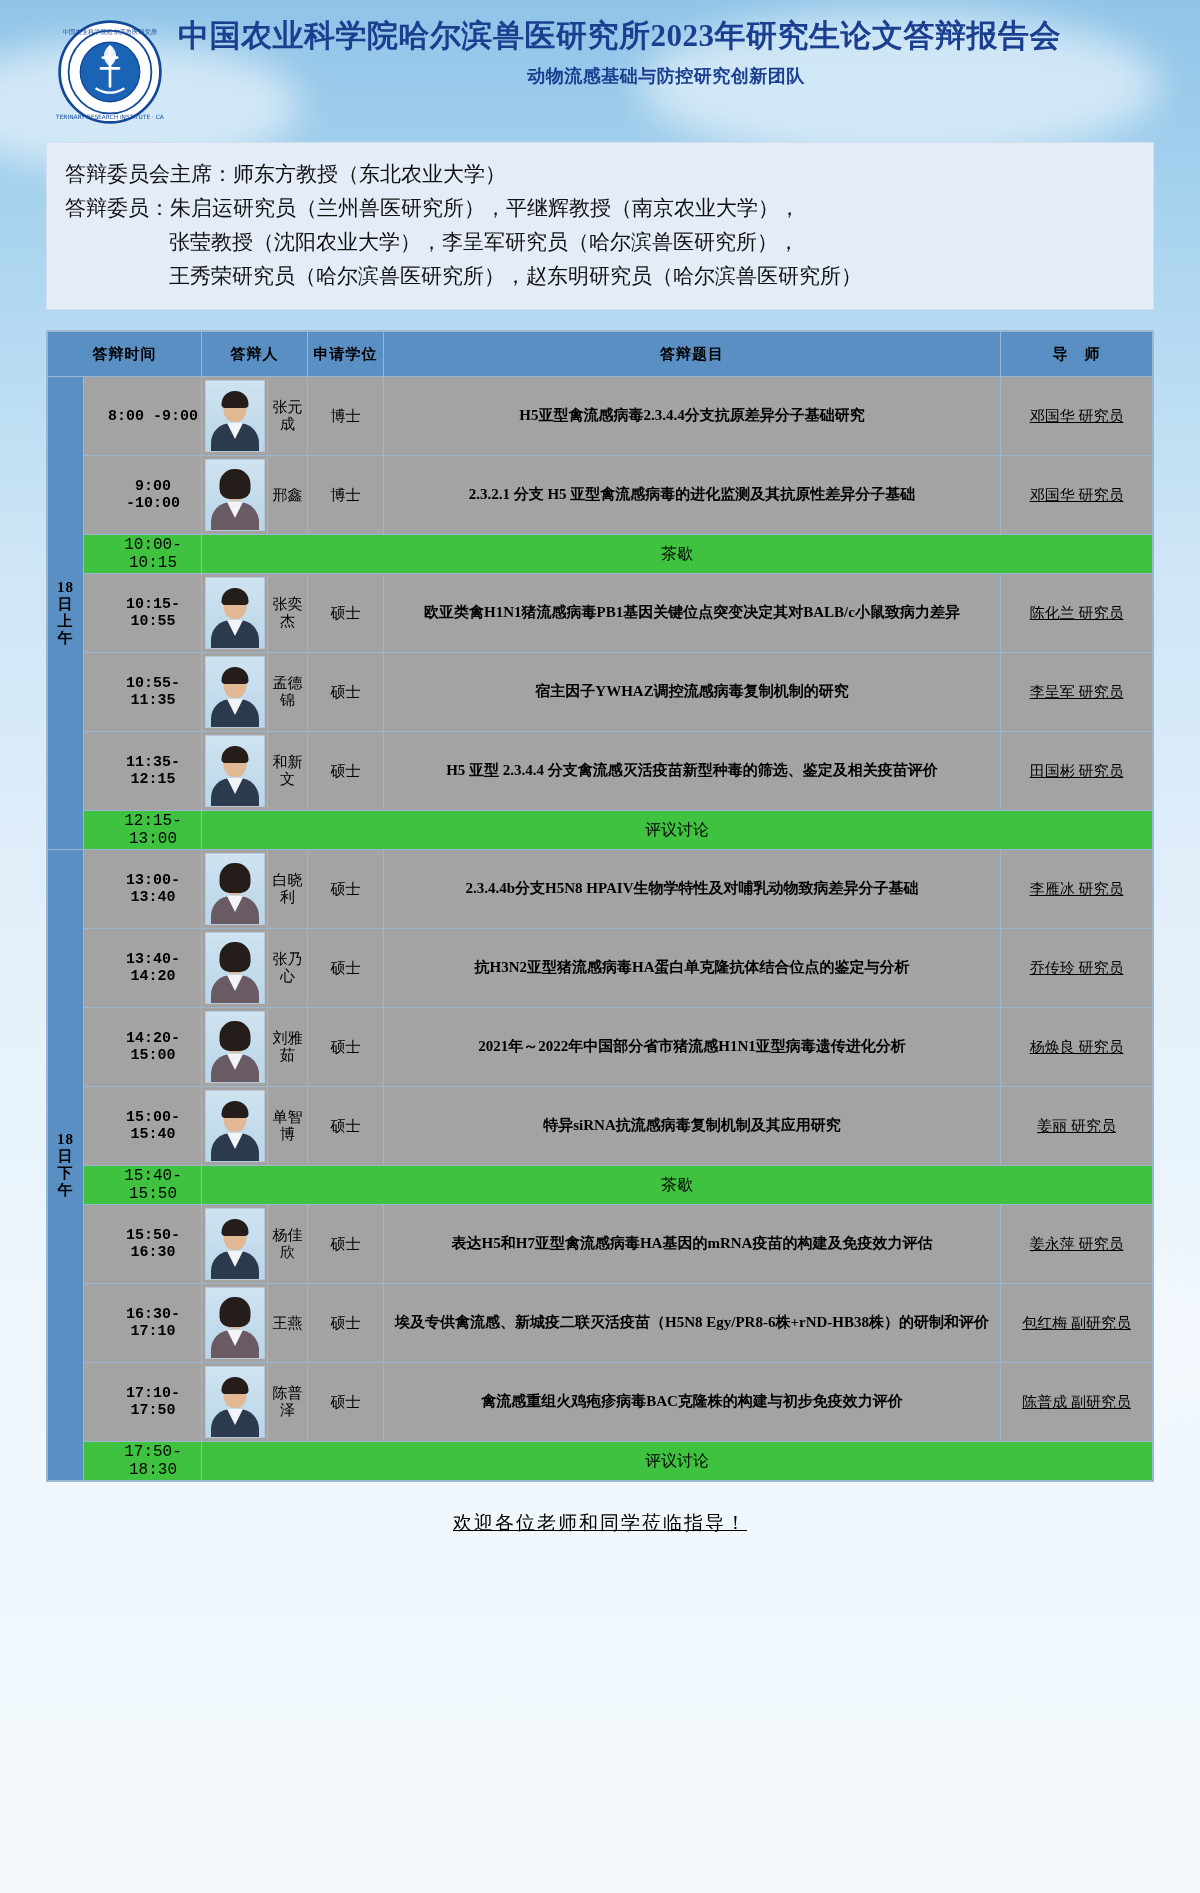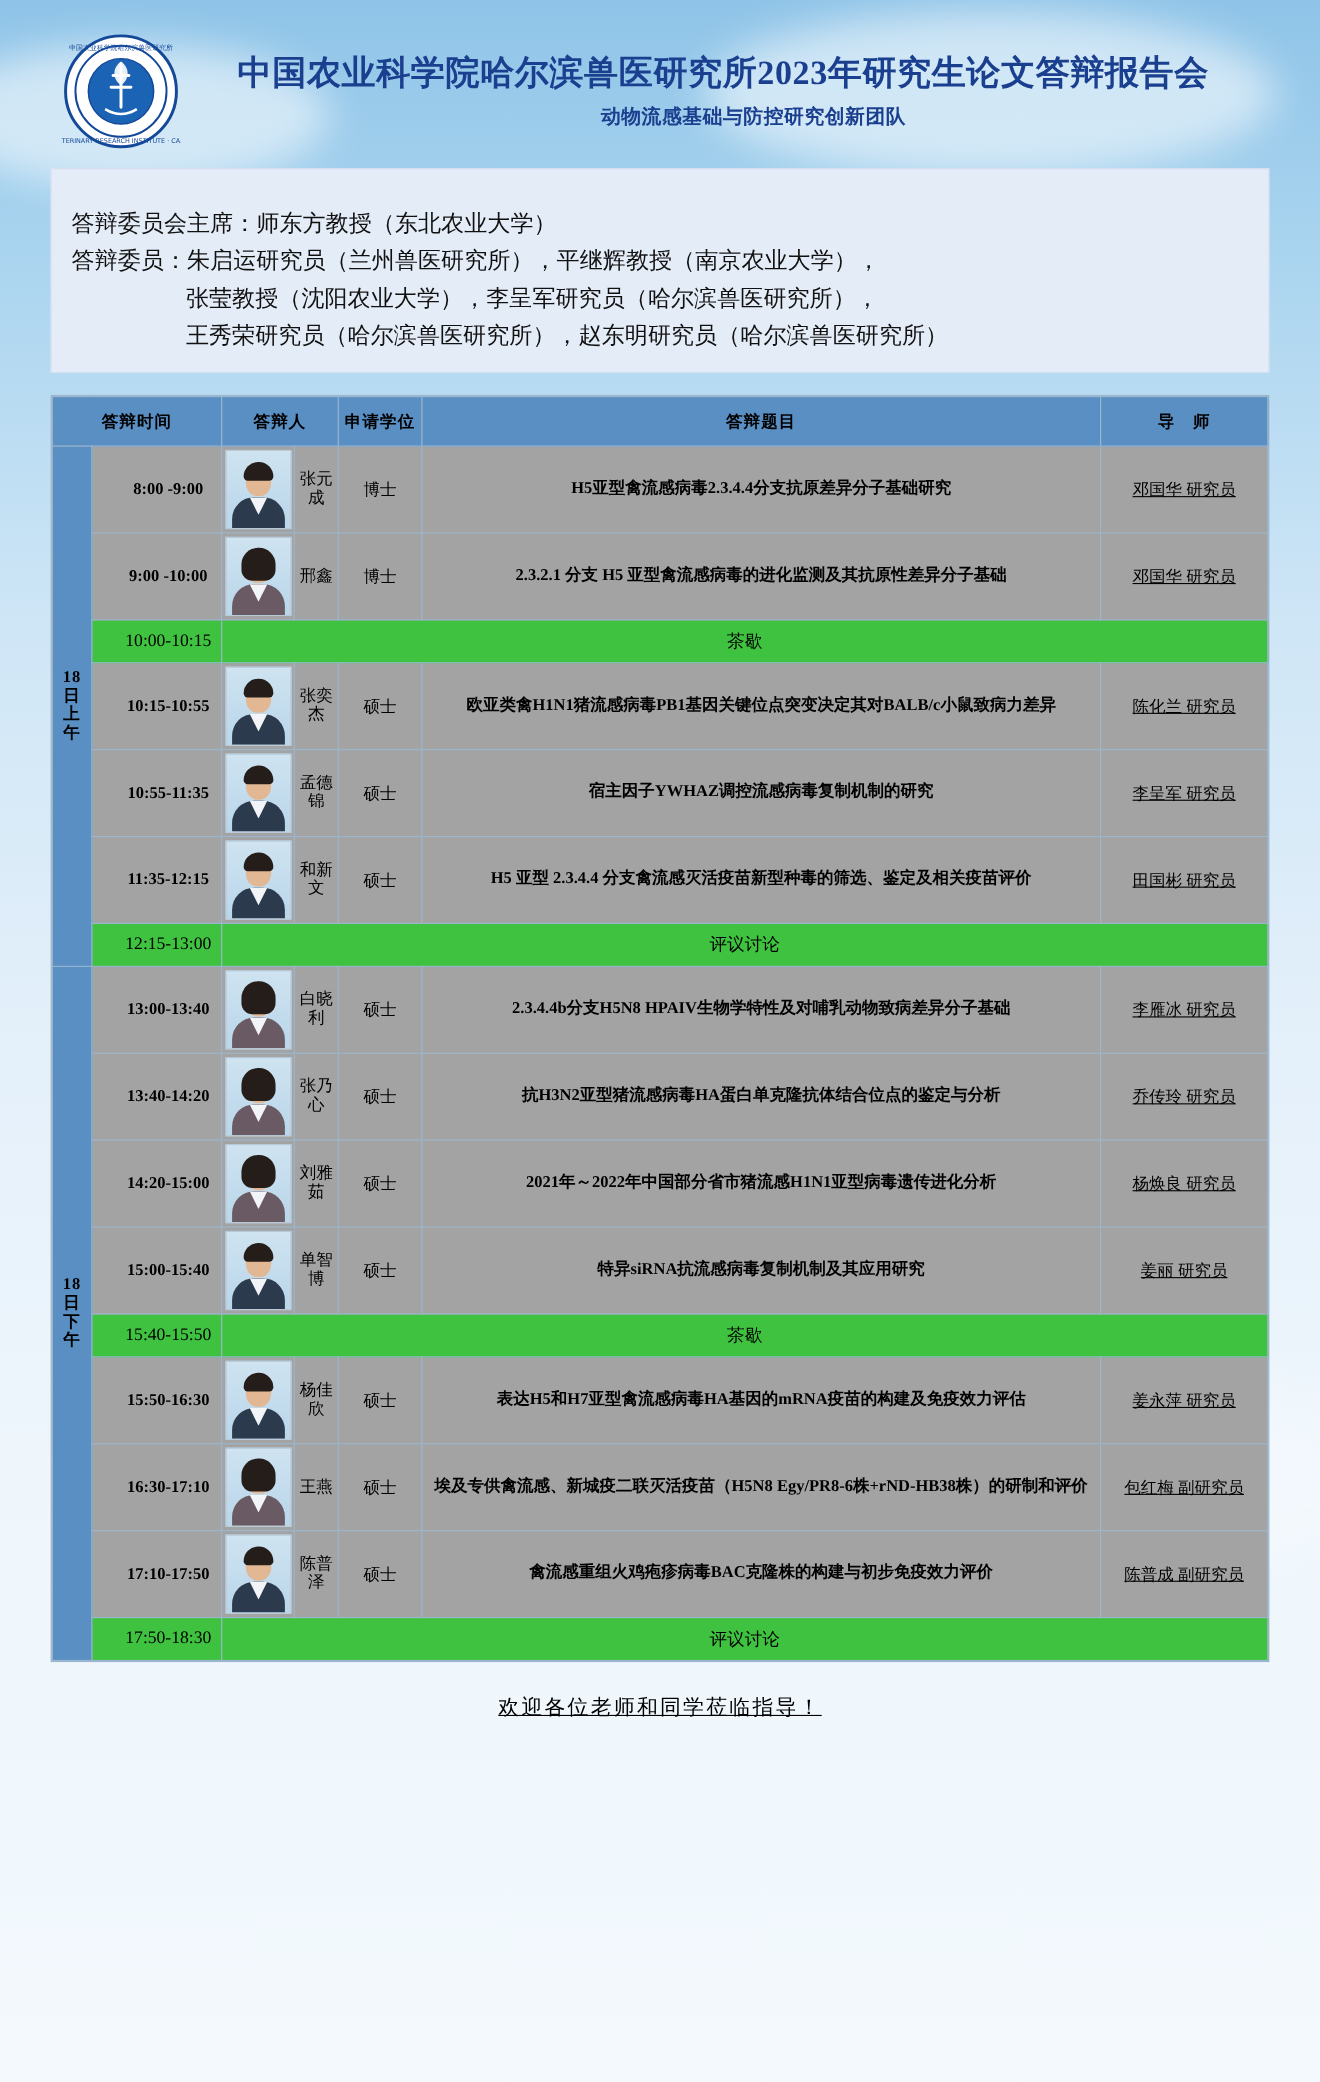--- a/index.html
+++ b/index.html
@@ -26,23 +26,22 @@
     position: relative;
     width: 1200px;
     height: 1893px;
     box-sizing: border-box;
     padding: 0 46px;
   }
 
   
   .header {
     display: flex;
-    align-items: center;
-    padding: 27px 0 6px 0;
-    gap: 38px;
+    align-items: flex-start;
+    padding: 16px 0 6px 0;
   }
   .logo {
     width: 108px;
     height: 108px;
     flex: 0 0 108px;
     margin-left: 10px;
     margin-top: 2px;
   }
   .header-text {
     flex: 1;
@@ -62,21 +61,21 @@
     text-align: center;
     margin-top: 8px;
     letter-spacing: 0.5px;
   }
 
   
   .committee {
     background: #e4ecf7;
     border: 1px solid #d4dff0;
     margin-top: 10px;
-    padding: 32px 18px 16px 18px;
+    padding: 14px 18px 16px 18px;
     font-size: 21px;
     color: #111;
     line-height: 1.62;
   }
   .committee .line {
     white-space: nowrap;
   }
   .committee .indent {
     padding-left: 104px;
   }
@@ -121,21 +120,21 @@
     font-size: 17px;
     font-weight: bold;
     width: 36px;
     padding: 0 2px;
     line-height: 1.15;
     letter-spacing: 1px;
   }
   td.time {
     font-size: 16px;
     font-weight: bold;
-    font-family: Liberation Serif, serif;
+    font-family: Liberation Mono, monospace;
     height: 74px;
     padding-left: 22px;
   }
   td.photo {
     padding: 3px;
     width: 66px;
   }
   .photo-box {
     width: 58px;
     height: 70px;

